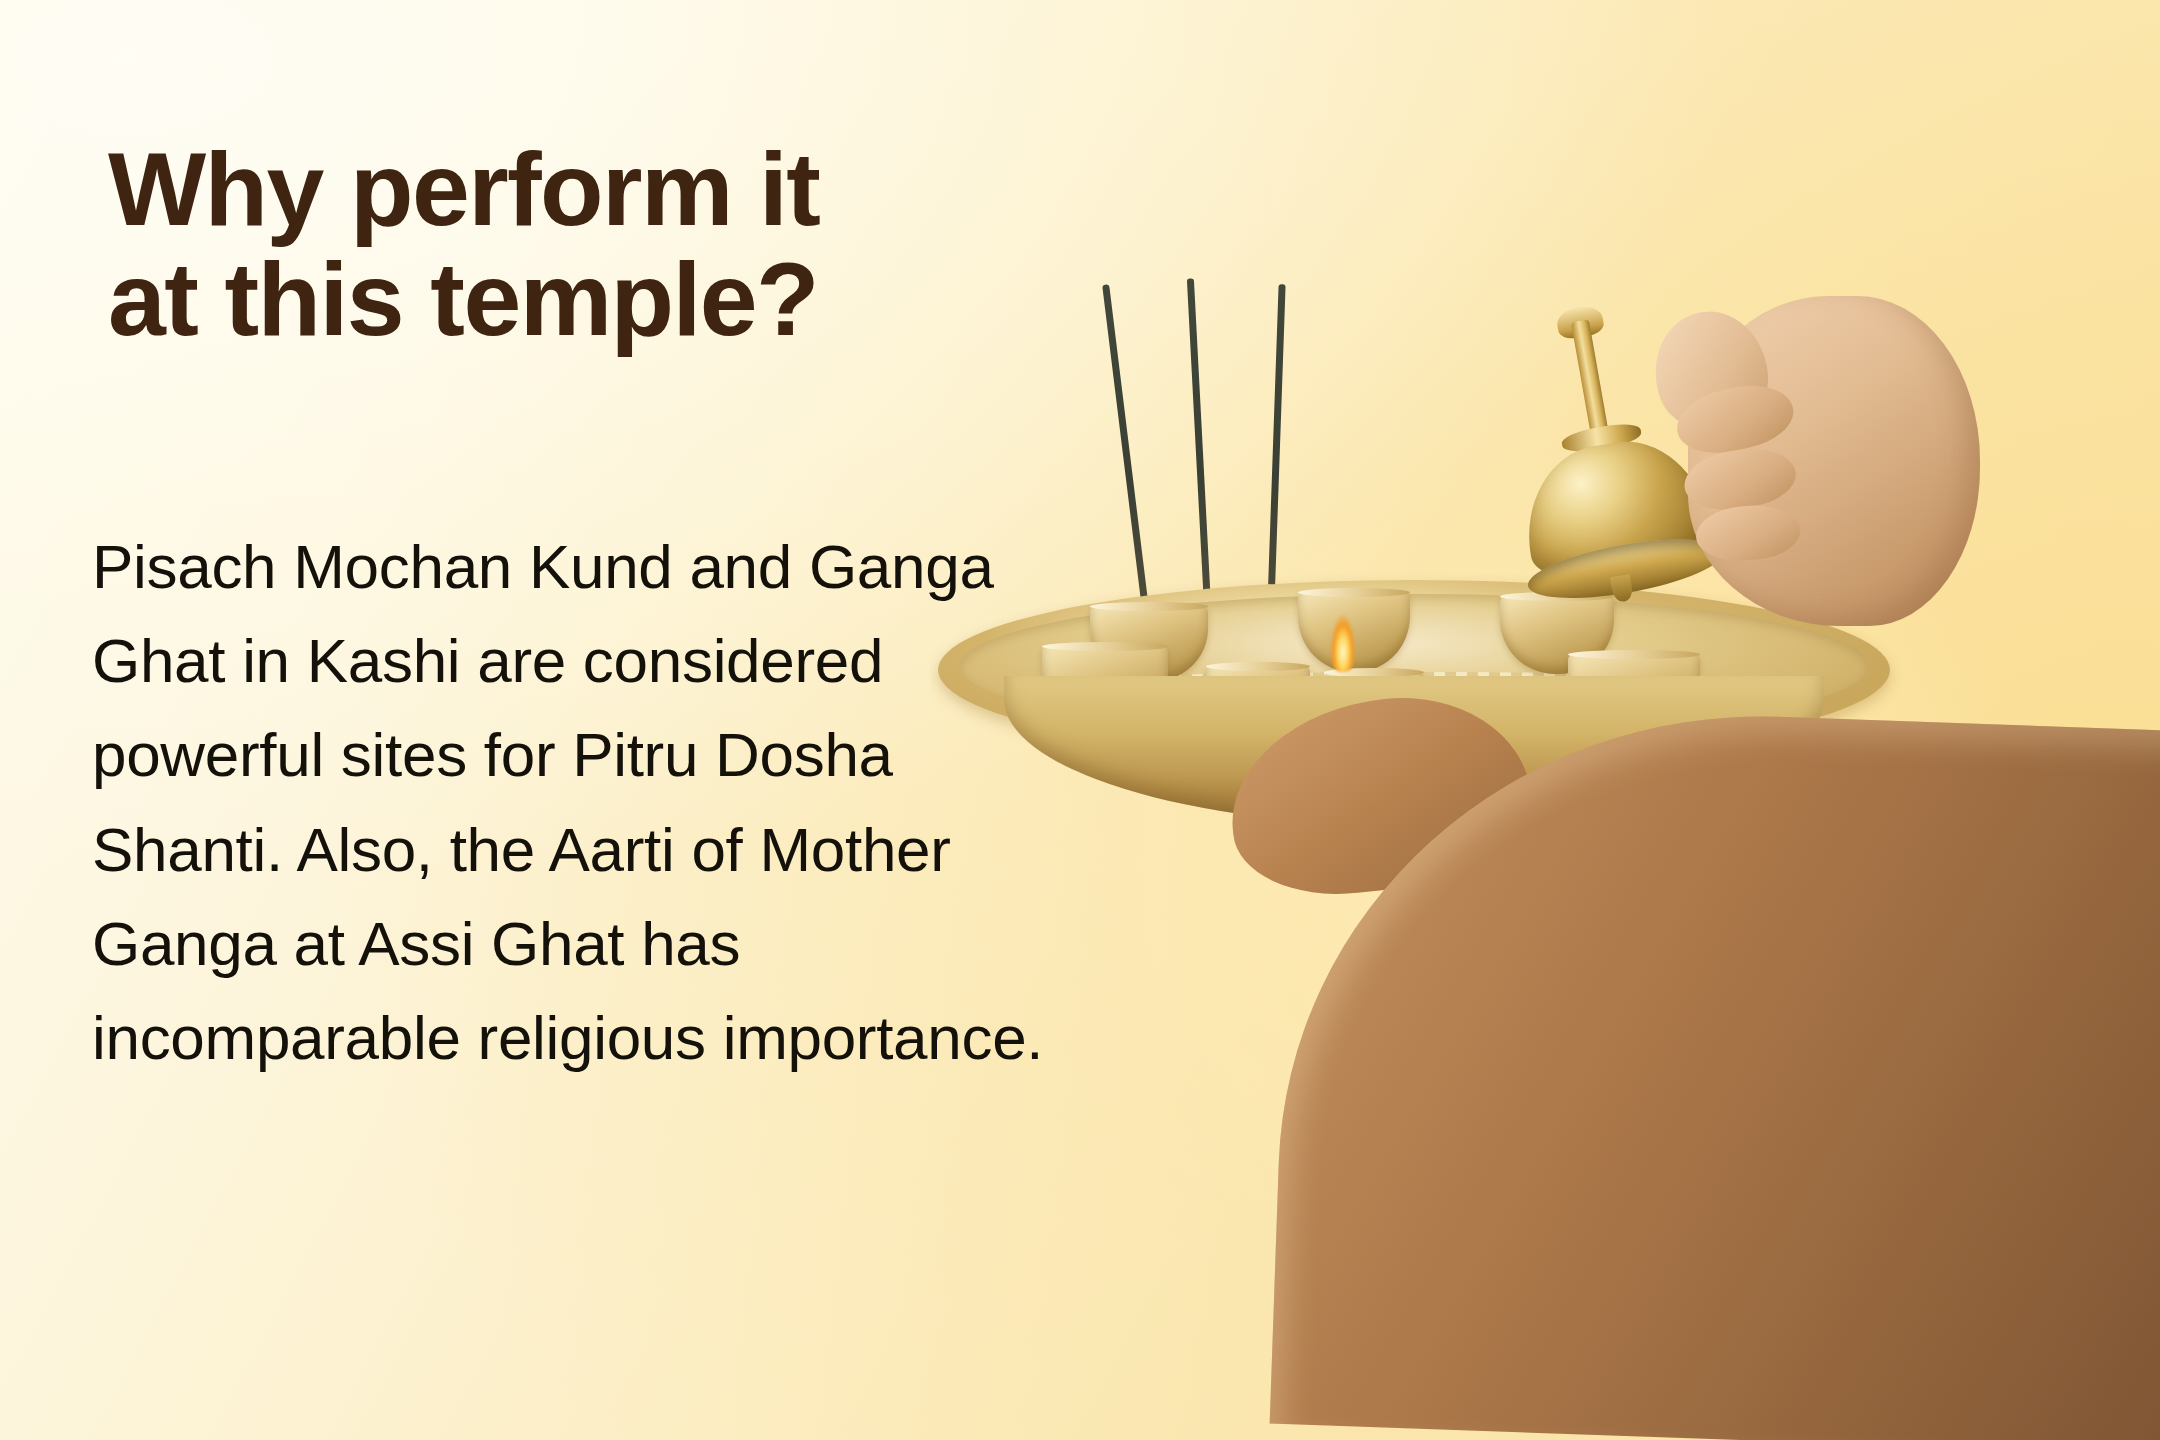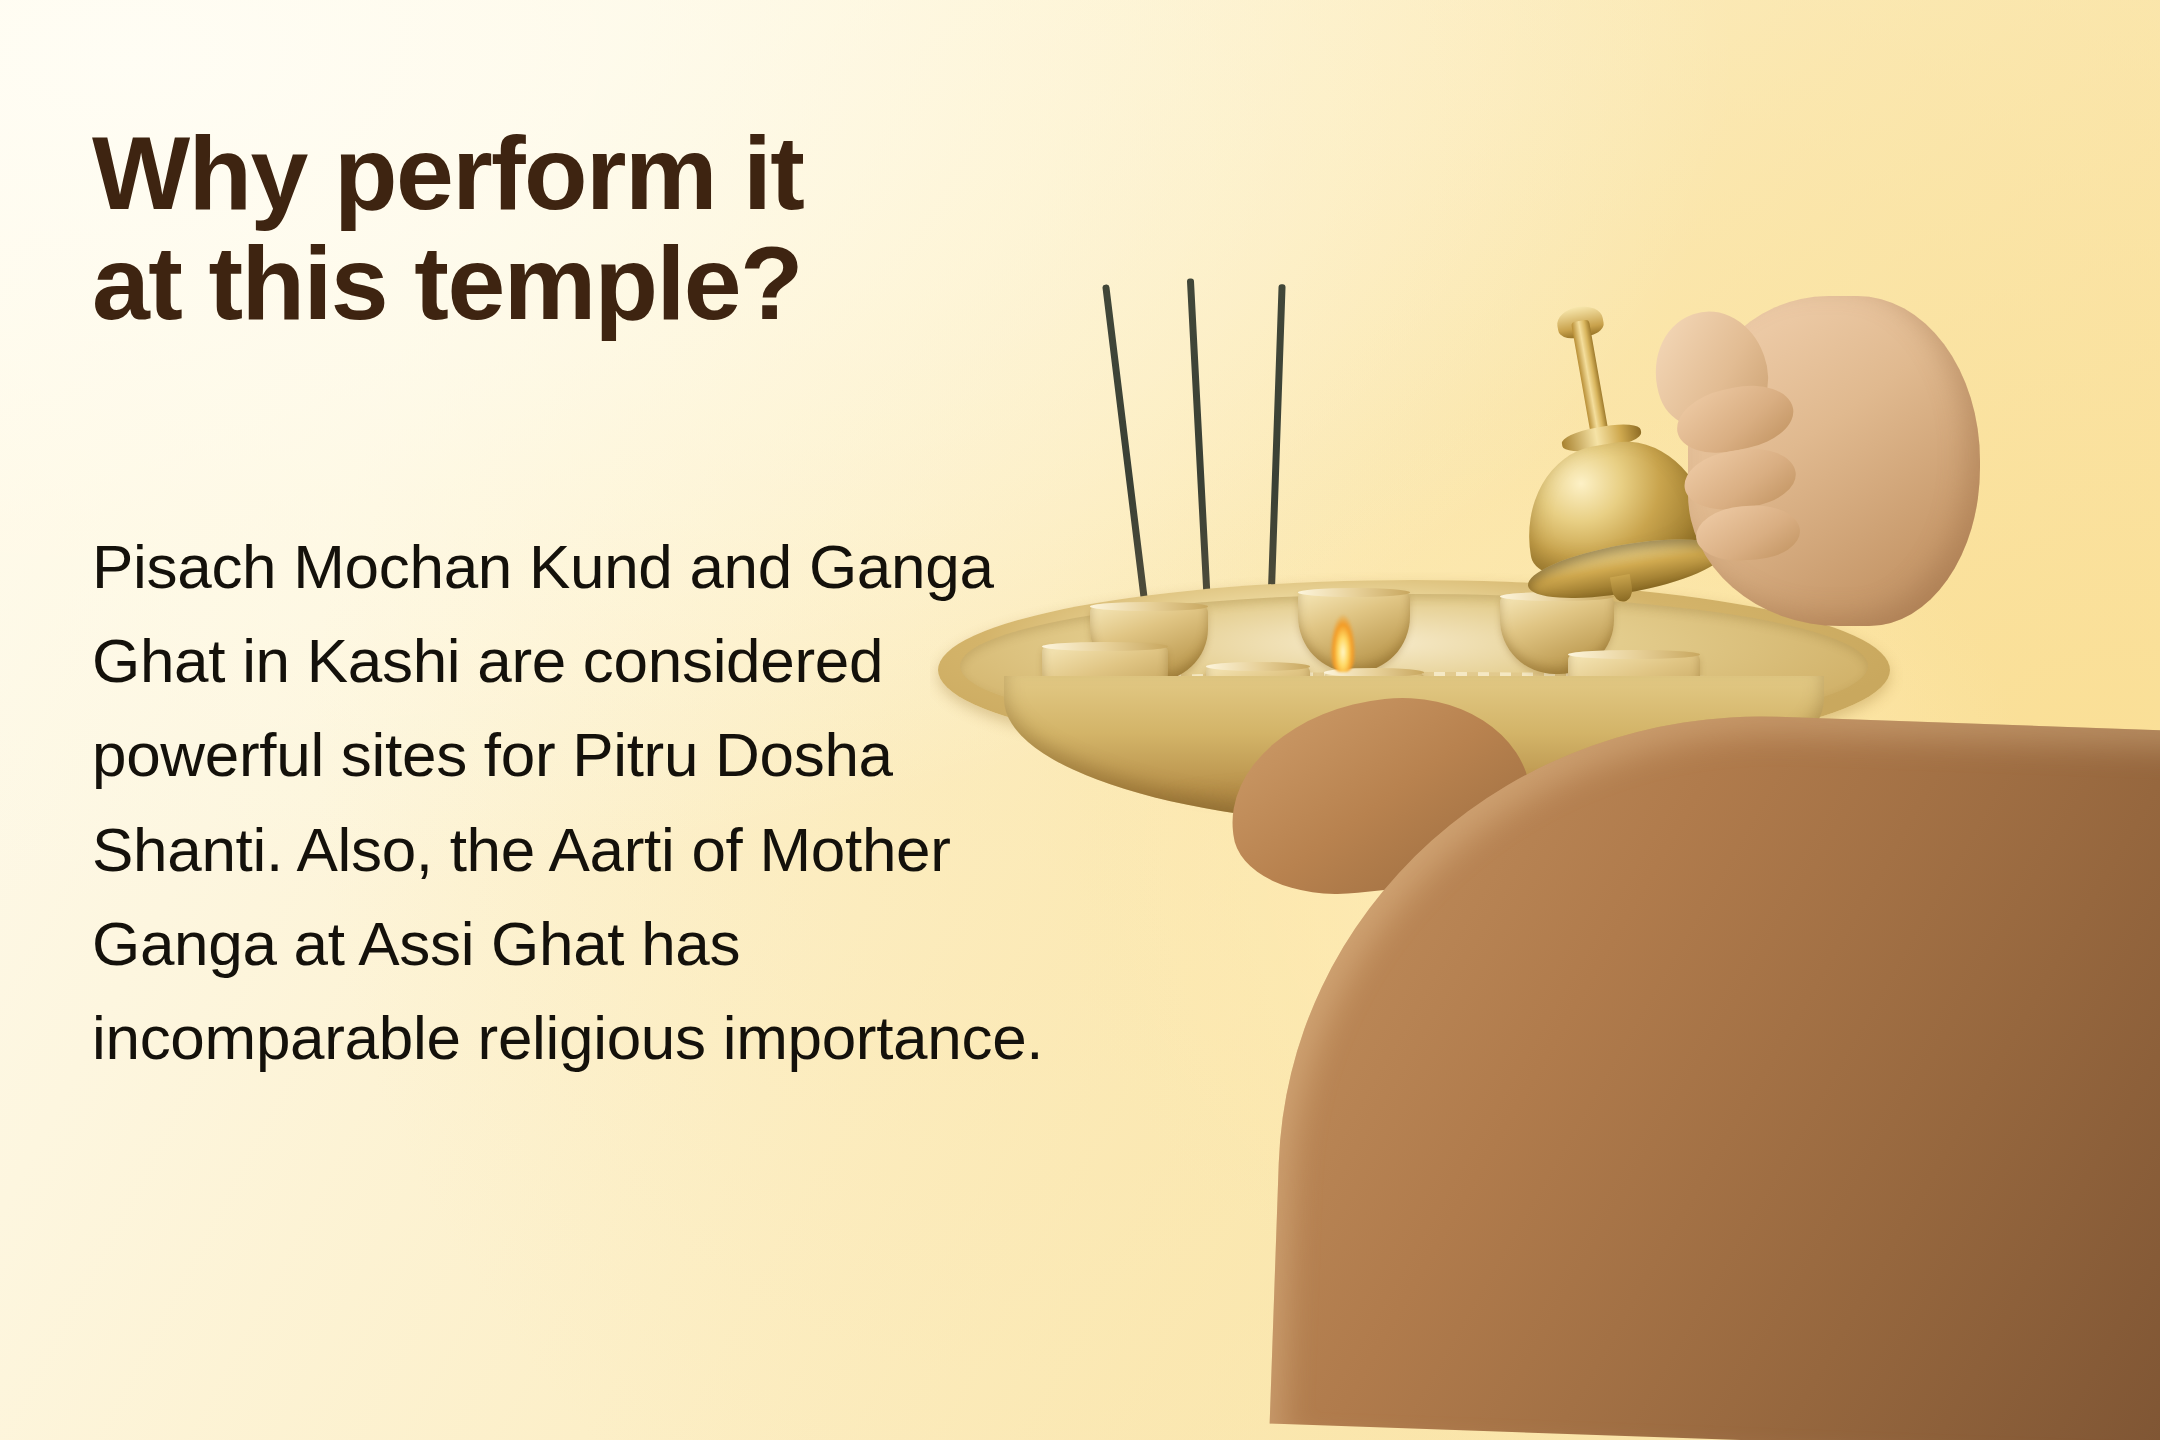--- a/index.html
+++ b/index.html
@@ -17,21 +17,21 @@
       radial-gradient(120% 95% at 6% 4%,  rgba(255,253,244,.98) 0%, rgba(255,251,233,.55) 34%, rgba(255,248,220,0) 62%),
       radial-gradient(110% 120% at 97% 52%, rgba(250,223,150,.95) 0%, rgba(251,230,170,.45) 45%, rgba(252,238,198,0) 75%),
       linear-gradient(118deg,#FEFBF0 0%,#FDF6DF 22%,#FCEFC8 46%,#FAE6AE 72%,#F8DE99 100%);
   }
 
   
   .textcol{
     position:absolute;left:92px;top:118px;width:1000px;
   }
   .heading{
-    margin:0;
+    margin:16px;
     font-size:104px;
     line-height:1.06;
     font-weight:700;
     letter-spacing:-1.6px;
     color:#3E2411;
     white-space:pre-line;
   }
   .body-copy{
     margin:0;
     position:absolute;left:92px;top:520px;width:960px;

